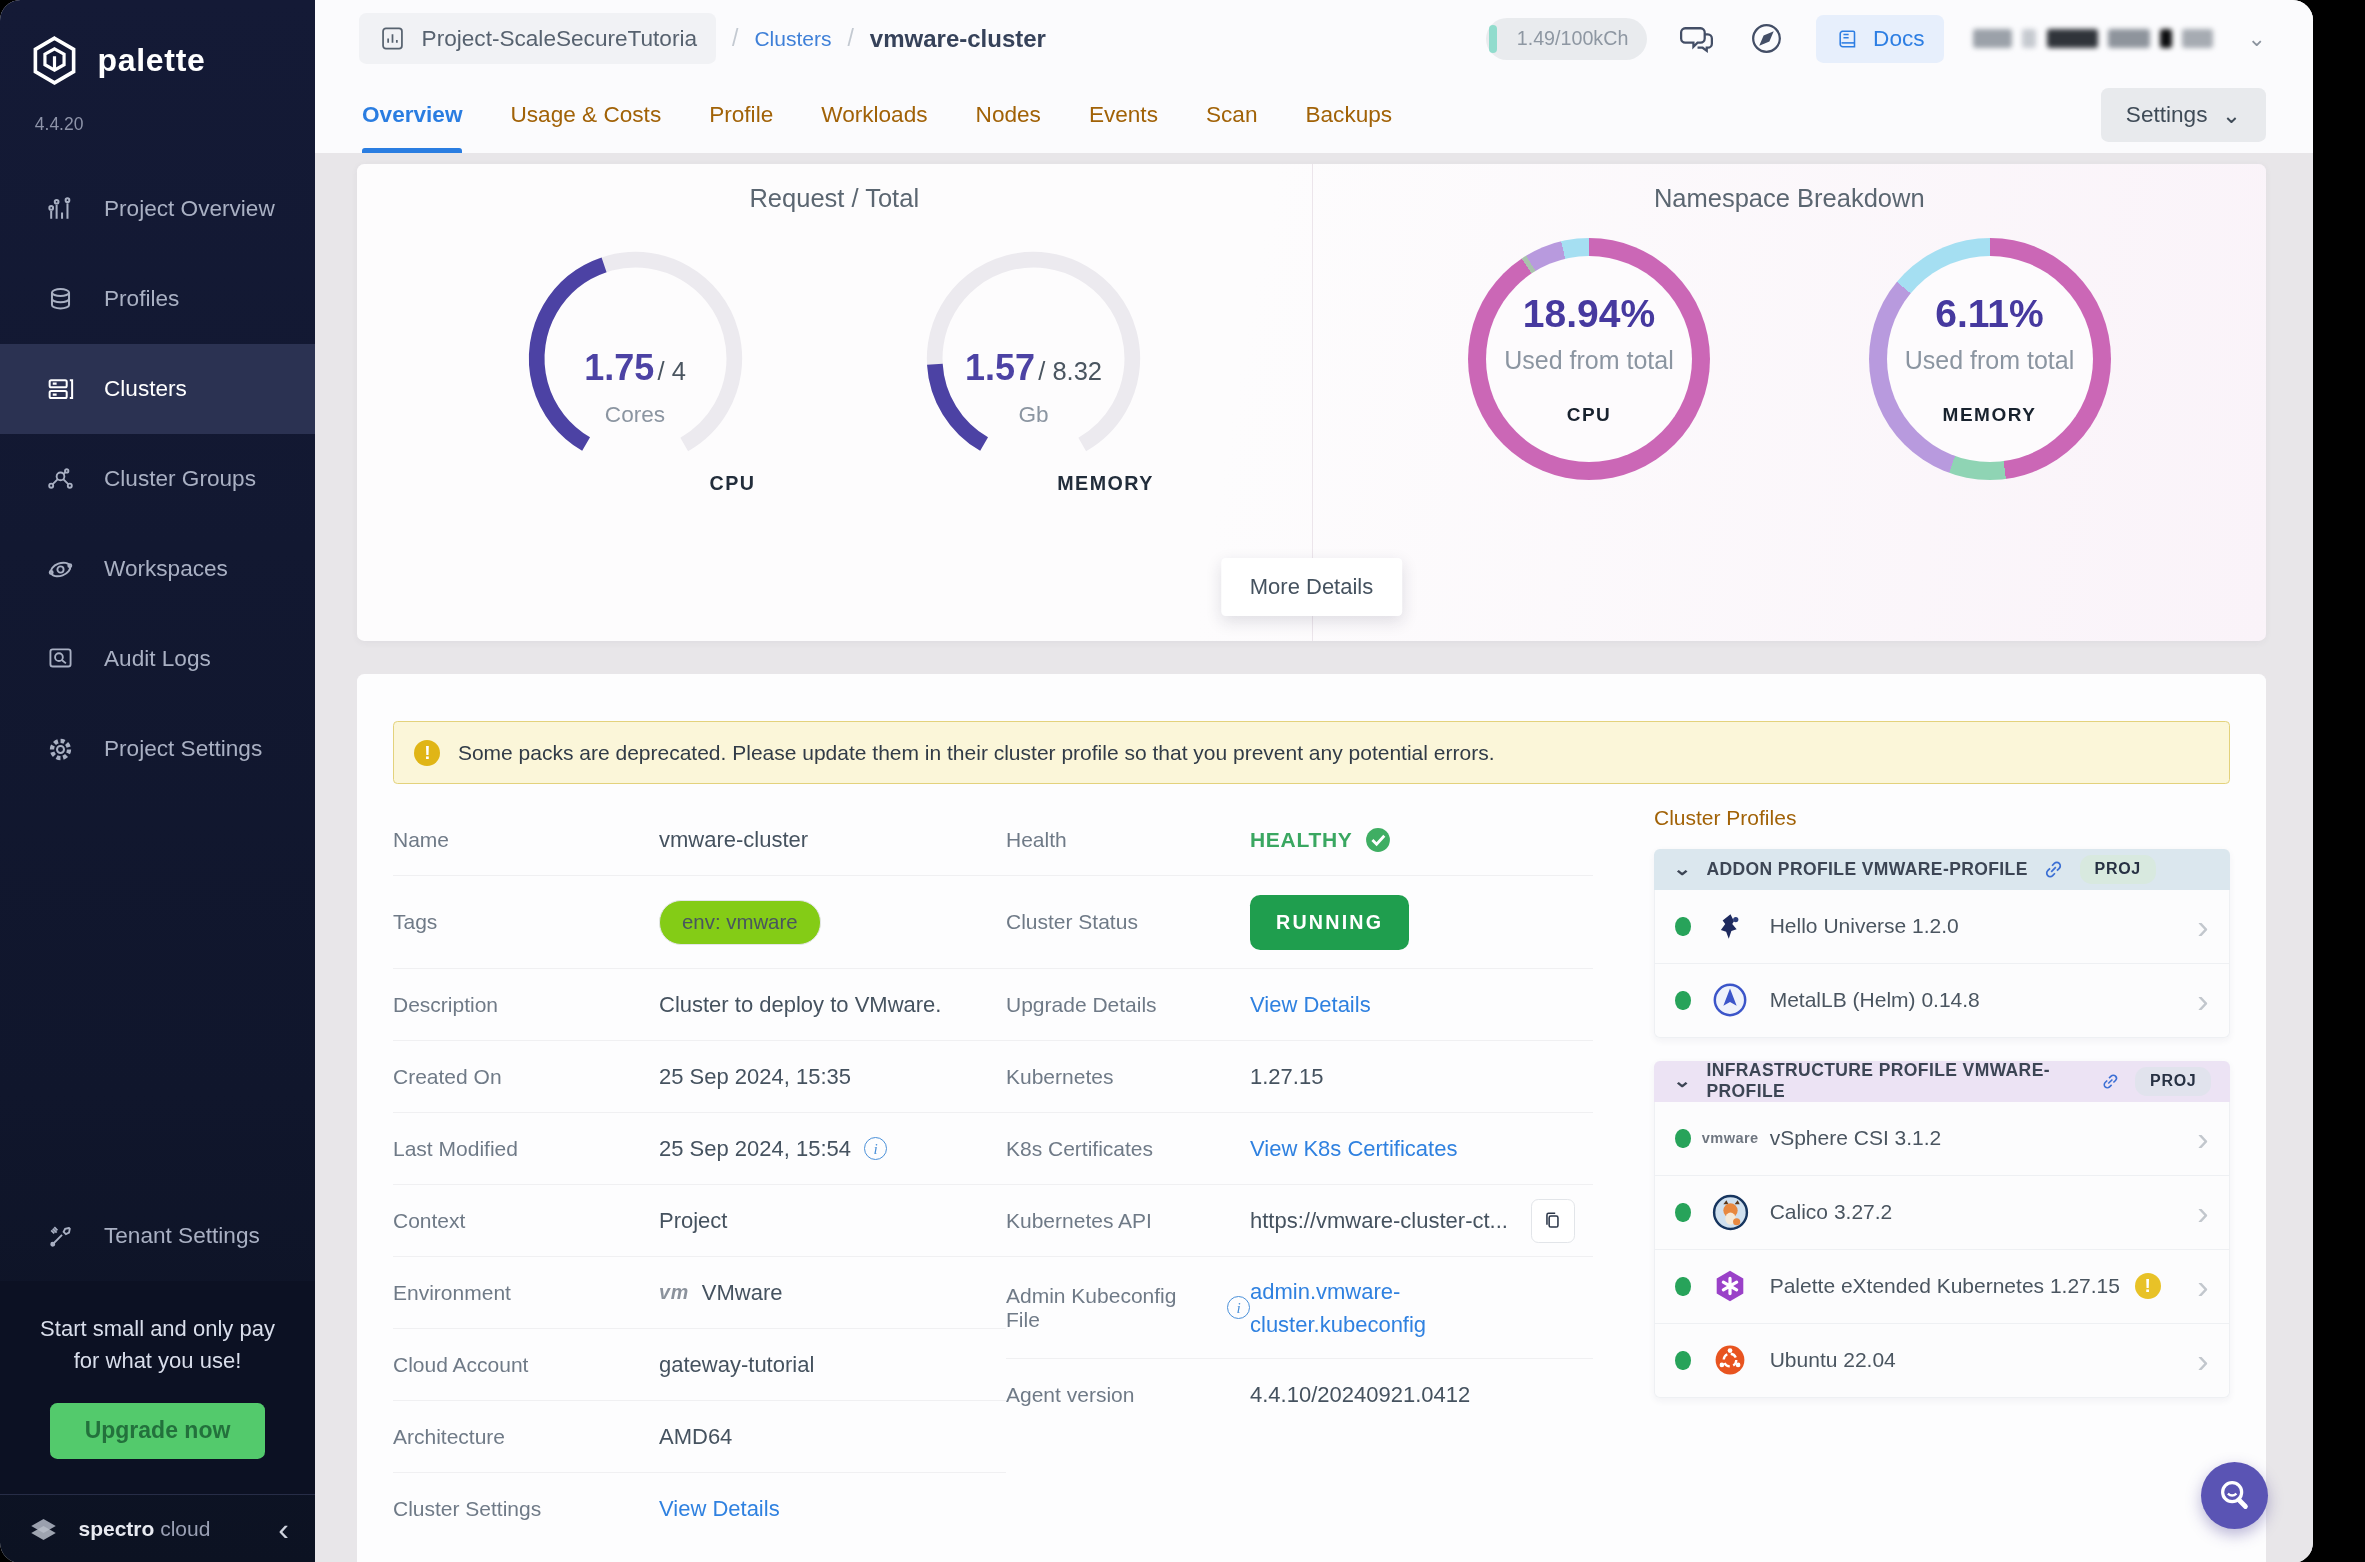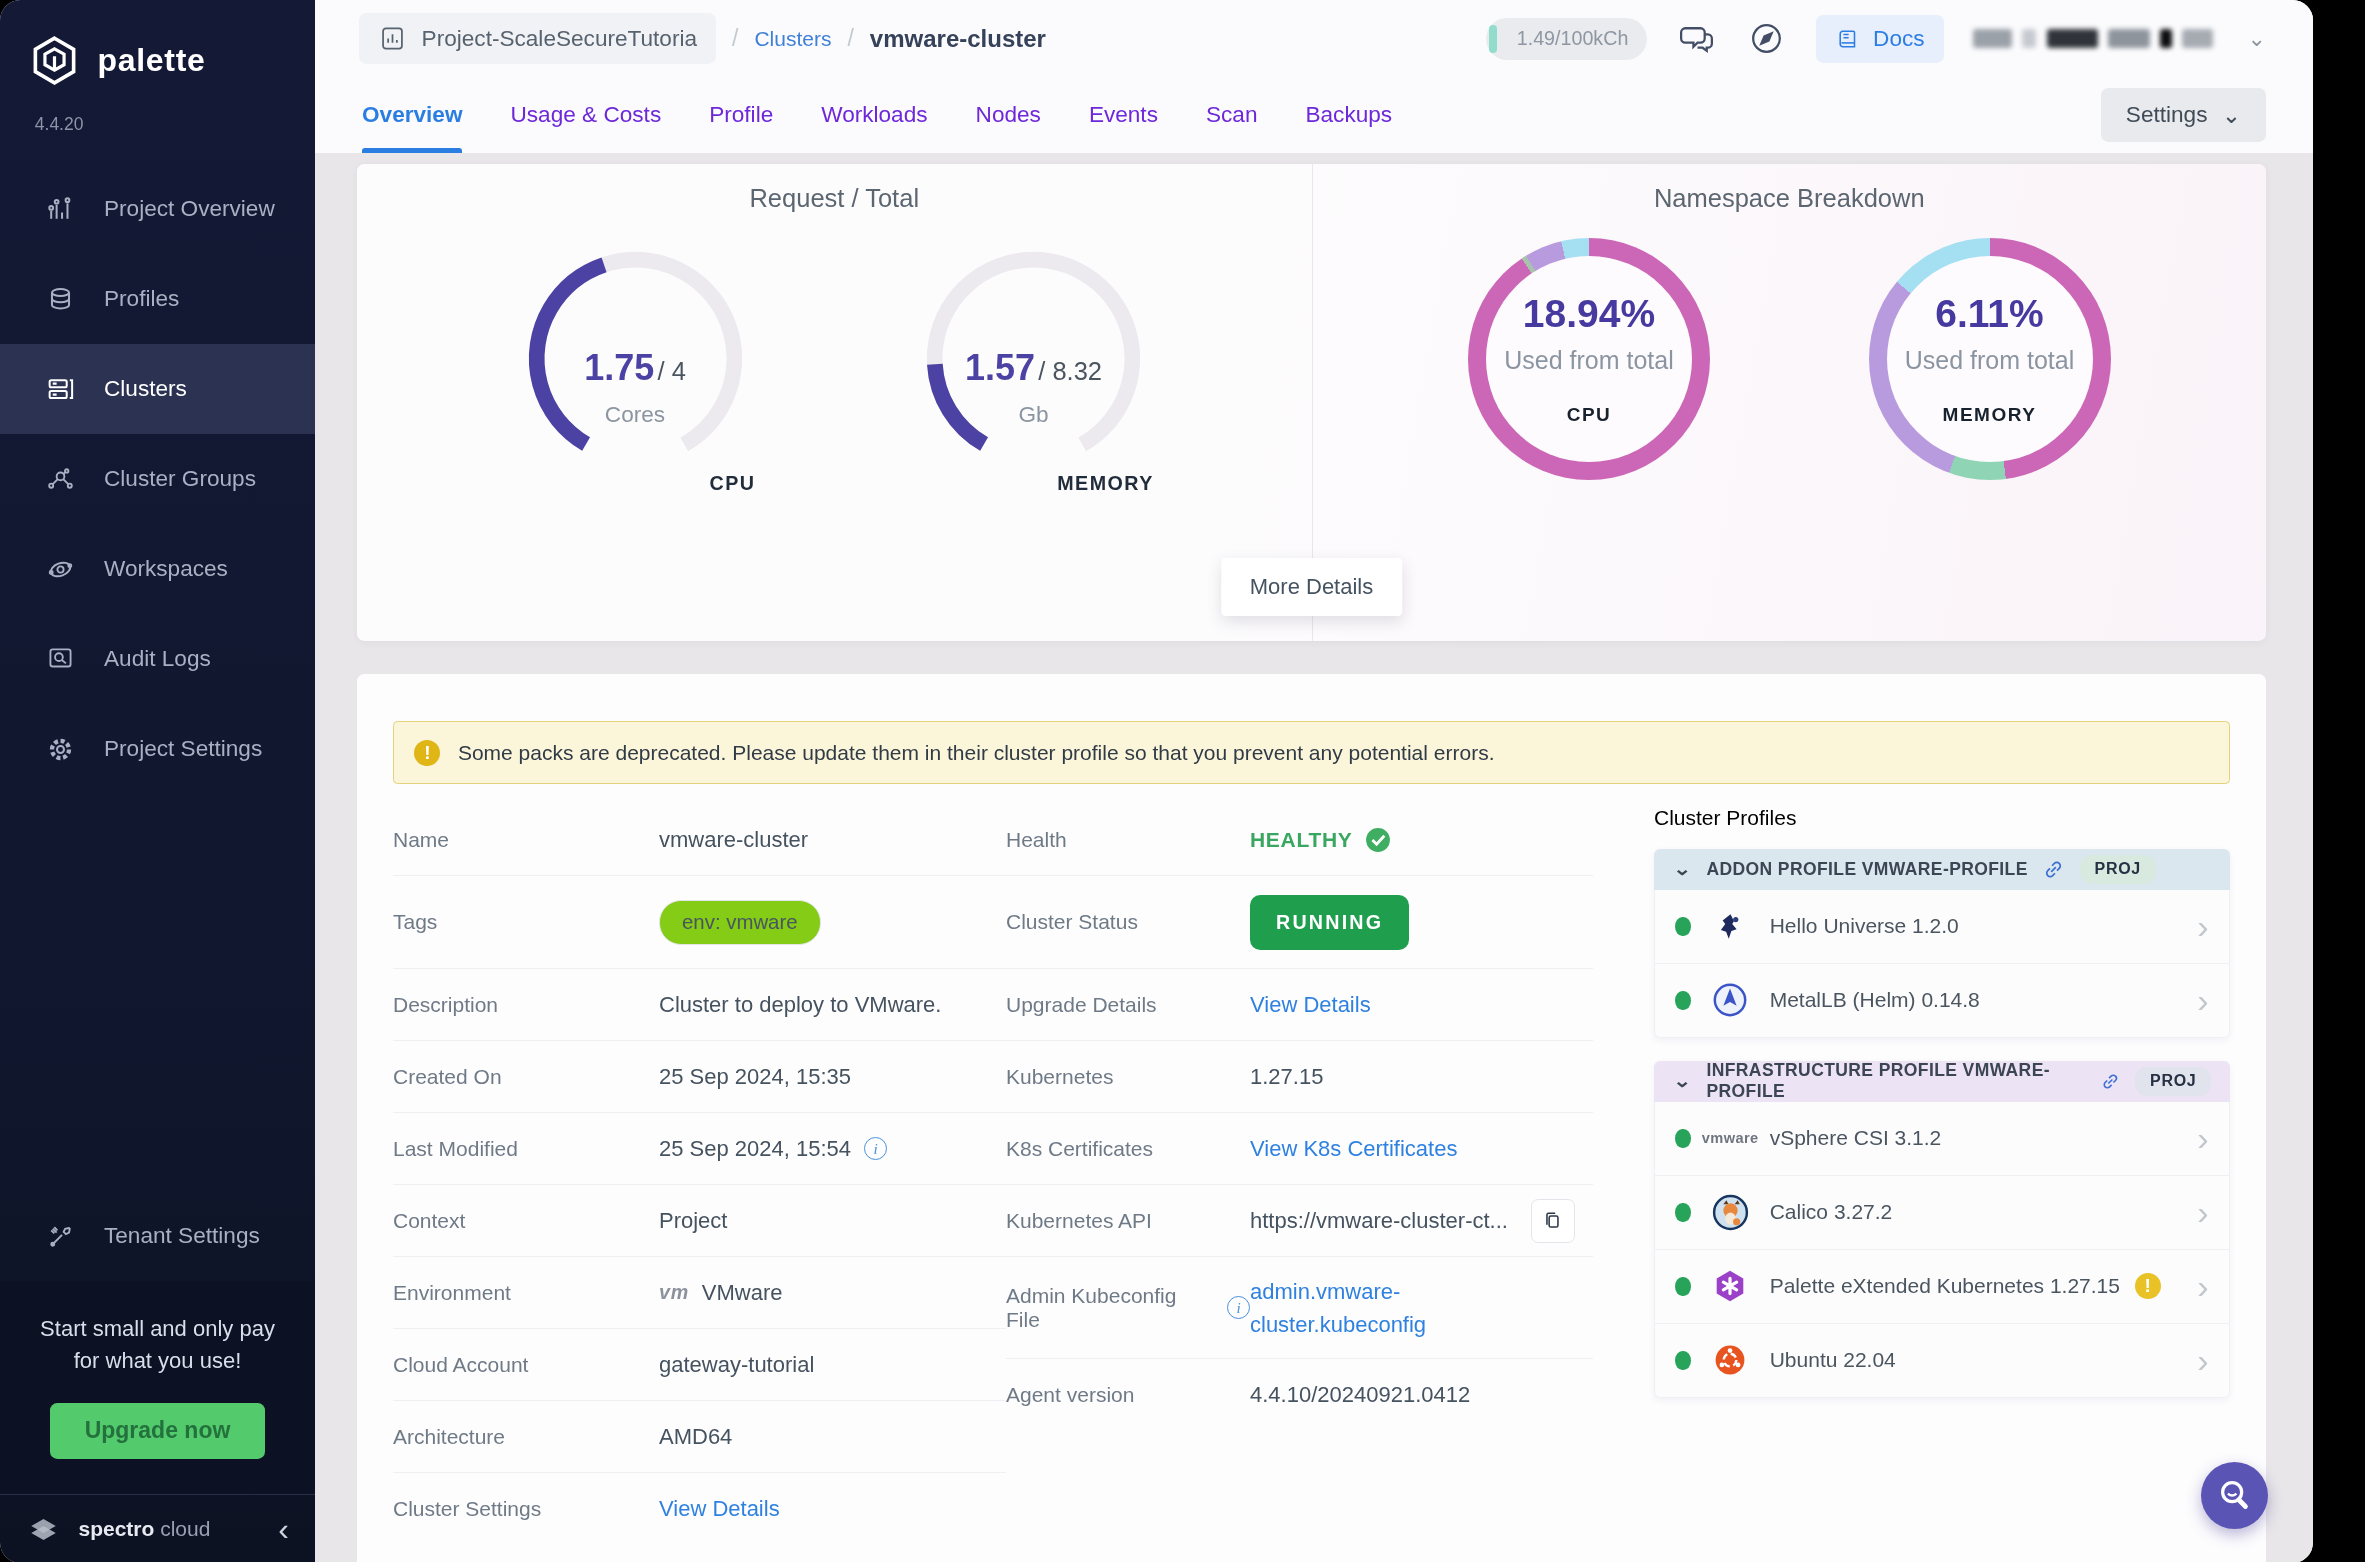--- a/index.html
+++ b/index.html
@@ -39,21 +39,21 @@
   .usage-pill { background:#e9ebee; border-radius:22px; height:42px; min-width:161px; display:flex; align-items:center; justify-content:flex-end; padding:0 19px 0 7.3px; color:#8e97a2; font-size:19.7px; position:relative; cursor:pointer; }
   .usage-spark { position:absolute; left:2.9px; top:7.3px; width:7.3px; height:28px; border-radius:5.8px; background:#7ad8c4; opacity:.8; }
   .icon-btn { width:41px; height:41px; cursor:pointer; }
   .docs-chip { display:flex; align-items:center; gap:11.7px; background:#e7effc; border-radius:7.3px; height:48px; padding:0 19px; color:#2d7ee3; font-size:22.6px; font-weight:500; cursor:pointer; }
   .user-censor { display:flex; align-items:center; gap:10.2px; filter:blur(2.9px); }
   .user-censor span { height:19px; border-radius:2.9px; display:inline-block; }
   .user-caret { color:#8b939e; font-size:22px; margin-left:5.8px; cursor:pointer; }
 
   .tabsbar { height:76px; background:#fbfbfd; display:flex; align-items:center; padding:0 47px 0 47px; }
   .tabs { display:flex; gap:48px; height:100%; align-items:center; }
-  .tab { font-size:22.6px; color:#6d28d9; height:100%; display:flex; align-items:center; position:relative; cursor:pointer; }
+  .tab { font-size:22.6px; color:#a16207; height:100%; display:flex; align-items:center; position:relative; cursor:pointer; }
   .tab.active { color:#2a7de1; font-weight:600; }
   .tab.active::after { content:""; position:absolute; left:0; right:0; bottom:0; height:5.1px; border-radius:2.9px 2.9px 0 0; background:#2a7de1; }
   .settings-btn { margin-left:auto; background:#e8eaed; border:none; border-radius:7.3px; height:54px; padding:0 25px; font-size:22.6px; color:#3f4b57; display:flex; align-items:center; gap:14.6px; cursor:pointer; font-family:inherit; }
 
   .content { flex:1; padding:11px 47px 0 42px; background:#e8e6e9; overflow:hidden; position:relative; }
 
   
   .stats-card { height:477px; border-radius:7.3px; background:linear-gradient(100deg,#fdfcfd 46%,#faf3f9 100%); box-shadow:0 1.5px 7.3px rgba(50,50,80,.05); display:flex; position:relative; }
   .stat-half { width:50%; padding-top:20.4px; display:flex; flex-direction:column; align-items:center; }
   .stat-half.ns { border-left:0.7px solid #ece5eb; }
@@ -99,21 +99,21 @@
   .mid-col { padding-right:48px; }
   .row-services { border:6.6px solid #ee2a66; border-radius:10.2px; margin:8.8px -10.2px; padding:10.2px 10.2px; min-height:82px; border-bottom:6.6px solid #ee2a66; }
   .port-chip { background:#eef0f3; color:#2f81e0; padding:2.9px 8.8px; border-radius:2.9px; cursor:pointer; }
   .copy-btn { width:44px; height:44px; border:0.7px solid #e2e5e9; background:#fff; border-radius:7.3px; display:flex; align-items:center; justify-content:center; cursor:pointer; margin-left:10.2px; flex:0 0 44px; }
   .api-value { max-width:292px; white-space:nowrap; overflow:hidden; }
   .kubeconfig { max-width:241px; line-height:1.5; word-break:break-word; }
   .info-i { width:23px; height:23px; border:1.5px solid #4a90d9; border-radius:50%; color:#4a90d9; font-size:15.3px; display:inline-flex; align-items:center; justify-content:center; font-style:italic; font-family:"Liberation Serif", serif; flex:0 0 23px; }
 
   
   .profiles-col { padding:1.5px 0 0 13px; }
-  .profiles-title { font-size:21px; color:#000000; margin-bottom:19px; }
+  .profiles-title { font-size:21px; color:#a16207; margin-bottom:19px; }
   .pgroup { margin-bottom:23px; box-shadow:0 2.2px 7.3px rgba(40,40,70,.05); border-radius:5.8px; }
   .pgroup-h { height:41px; border-radius:5.8px 5.8px 0 0; display:flex; align-items:center; gap:14.6px; padding:0 19px; font-size:17.5px; font-weight:700; color:#3c4554; letter-spacing:0.4px; cursor:pointer; }
   .pgroup-h.blue { background:#dbe7ee; }
   .pgroup-h.purple { background:#ece3f4; }
   .chev-down { font-size:22px; color:#3c4554; transform:scaleY(.8); }
   .proj-badge { font-size:16px; font-weight:700; color:#273143; border-radius:11.7px; padding:5.8px 14.6px; letter-spacing:0.7px; }
   .badge-green { background:#d8e9df; }
   .badge-gray { background:#e1e3ed; }
   .pitem { background:#fcfcfd; border:0.7px solid #eef0f3; border-top:none; min-height:74px; display:flex; align-items:center; gap:19px; padding:0 20.4px; cursor:pointer; }
   .pitem:last-child { border-radius:0 0 5.8px 5.8px; }

